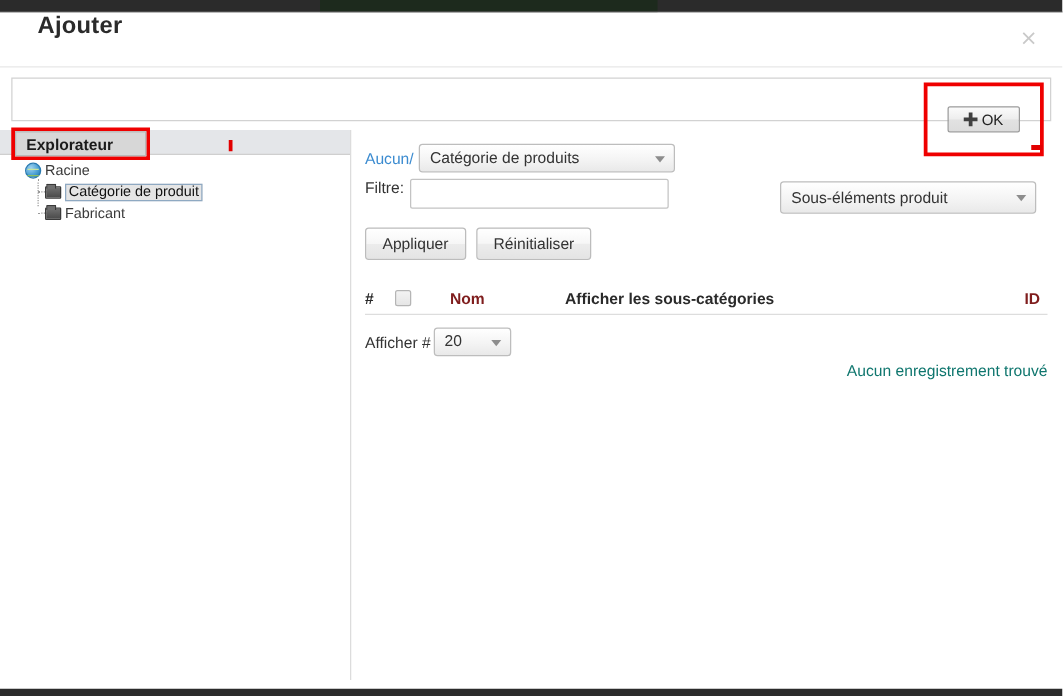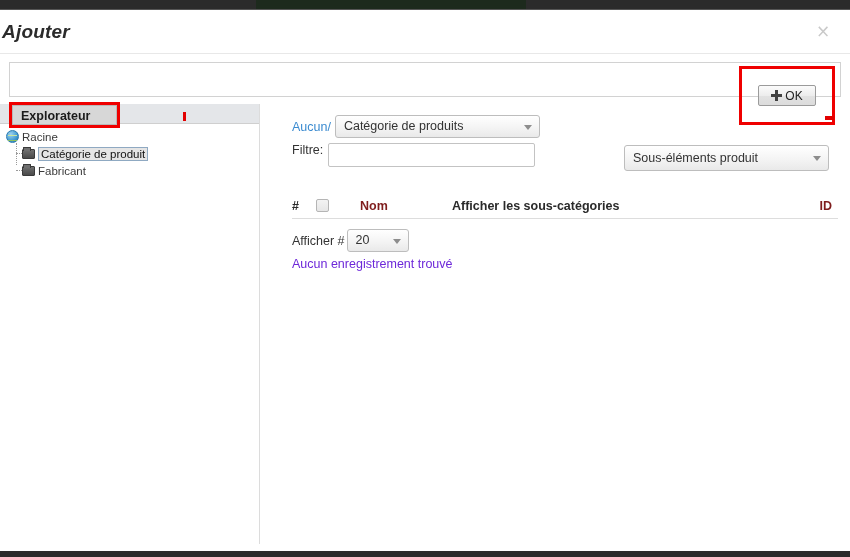--- a/index.html
+++ b/index.html
@@ -25,24 +25,23 @@
     background:#2b2b2b;
   }
 
   
   .dialog {
     position:absolute; left:0; top:10px; width:850px; height:541px;
     background:#ffffff;
   }
 
   .dialog-header {
-    position:relative; height:44px; padding:0 2px;
-    display:flex; align-items:center;
+    position:relative; height:44px; padding:0 30px;
+    display:flex; 
     border-bottom:1px solid #e8e8e8;
-    font-style:italic;
   }
   .dialog-title {
     font-size:19px; font-weight:bold; color:#2b2b2b;
     letter-spacing:0.2px;
   }
   .close-icon {
     position:absolute; right:18px; top:12px;
     width:18px; height:18px; line-height:18px; text-align:center;
     color:#c9c9c9; font-size:17px; cursor:pointer;
     font-family:"DejaVu Sans", sans-serif;
@@ -75,21 +74,21 @@
     content:""; position:absolute; background:#404040;
   }
   .plus-icon::before { left:4px; top:0;  width:3px; height:11px; }
   .plus-icon::after  { left:0;  top:4px; width:11px; height:3px; }
 
   
   .body-split { position:relative; margin-top:7px; height:440px; }
 
   
   .explorer {
-    position:absolute; left:0; top:0; width:260px; height:440px;
+    position:absolute; left:0; top:0; width:281px; height:440px;
     border-right:1px solid #dcdcdc;
     background:#ffffff;
   }
   .explorer-tabbar {
     height:20px; background:#e4e6e9;
     border-bottom:1px solid #cfcfcf;
     position:relative;
   }
   .explorer-tab-hl {
     position:absolute; left:9px; top:-2px;
@@ -97,21 +96,21 @@
   }
   .explorer-tab {
     display:inline-block; height:20px; line-height:20px;
     min-width:105px; padding:0 8px;
     background:#d7d7d7;
     border:1px solid #b9b9b9;
     font-size:12.5px; font-weight:bold; color:#1b1b1b;
     font-family:"Liberation Sans", sans-serif;
   }
 
-  .tree { padding:4px 0 0 6px; font-size:11.5px; color:#3a3a3a; }
+  .tree { padding:4px 0 0 20px; font-size:11.5px; color:#3a3a3a; }
   .tree-row { display:flex; align-items:center; height:17px; position:relative; }
   .tree-row.child { padding-left:16px; }
   .tree-label { margin-left:3px; white-space:nowrap; }
   .tree-label.selected {
     background:#e5e5e5; color:#111;
     padding:0 2px; border:1px solid #8fa9c2;
   }
 
   
   .tree-children { position:relative; }
@@ -222,21 +221,21 @@
     width:13px; height:13px;
     border:1px solid #b5b5b5; border-radius:2px;
     background:linear-gradient(to bottom,#f3f3f3,#e6e6e6);
     cursor:pointer;
   }
 
   .show-row { display:flex; align-items:center; margin-top:10px; font-size:12.5px; color:#333; }
   .sel-count {
     min-width:62px; height:23px; line-height:21px; margin-left:2px;
   }
-  .empty-msg { margin-top:5px; font-size:12.5px; color:#6d28d9; }
+  .empty-msg { margin-top:5px; font-size:12.5px; color:#0f766e;text-align:right; }
 </style>
 </head>
 <body>
 
 <div id="page">
 
   <div class="chrome-top">
     <div class="seg-dark"></div>
     <div class="seg-edge"></div>
   </div>
@@ -292,20 +291,24 @@
           <span class="crumb-link">Aucun/</span>
           <span class="sel sel-wide">Catégorie de produits</span>
         </div>
 
         <div class="filter-row">
           <span class="filter-label">Filtre:</span>
           <input class="filter-input" type="text" value="" placeholder="" style="">
           <span class="sel sel-scope">Sous-éléments produit</span>
         </div>
 
+        <div class="btn-row">
+          <button class="btn">Appliquer</button>
+          <button class="btn">Réinitialiser</button>
+        </div>
 
         <div class="tbl">
           <div class="tbl-head">
             <div class="th th-hash">#</div>
             <div class="th-check">
               <span class="hdr-checkbox"></span>
             </div>
             <div class="th th-link th-nom">Nom</div>
             <div class="th th-sub">Afficher les sous-catégories</div>
             <div class="th th-link th-id">ID</div>

